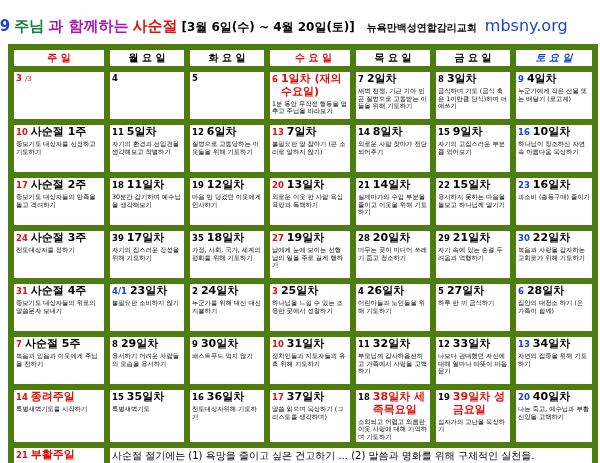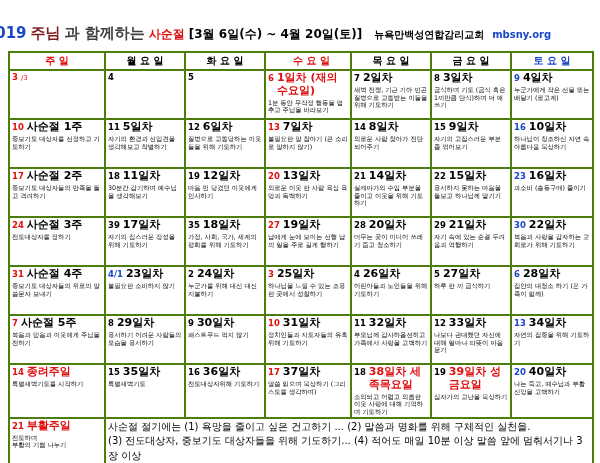--- a/index.html
+++ b/index.html
@@ -1,32 +1,32 @@
 <!DOCTYPE html>
 <html><head>
 <meta charset="utf-8">
 <style>
   html,body{margin:0;padding:0;background:#ffffff;}
   body{width:600px;height:463px;font-family:"DejaVu Sans","Liberation Sans",sans-serif;color:#000;}
   .page{width:536px;height:463px;position:relative;box-sizing:border-box;padding:10px 8px 0 8px;}
 
   .title{display:flex;align-items:baseline;justify-content:center;gap:4px;white-space:nowrap;margin:6px 0 8px 0;}
   .t-year{color:#1a46c8;font-weight:bold;font-size:15px;}
-  .t-a{color:#7f1d1d;font-weight:bold;font-size:15px;margin-top:8px;}
-  .t-b{color:#404040;font-weight:bold;font-size:15px;text-align:center;}
-  .t-c{color:#e01010;font-weight:bold;font-size:12px;}
+  .t-a{color:#15803d;font-weight:bold;font-size:15px;}
+  .t-b{color:#a21caf;font-weight:bold;font-size:15px;text-align:center;}
+  .t-c{color:#e01010;font-weight:bold;font-size:15px;}
   .t-d{color:#000;font-weight:bold;font-size:12px;}
   .t-church{color:#000;font-weight:bold;font-size:10px;margin-left:8px;text-align:center;}
-  .t-url{color:#1a46c8;font-weight:bold;font-size:10px;margin-left:4px;}
+  .t-url{color:#1a46c8;font-weight:normal;font-size:16px;margin-left:4px;}
 
   table{border-collapse:collapse;table-layout:fixed;width:584px;}
-  td,th{border:2px solid #4d7c0f;vertical-align:top;padding:1px 2px;font-size:6.5px;line-height:1.18;}
+  td,th{border:6px solid #4d7c0f;vertical-align:top;padding:1px 2px;font-size:6.5px;line-height:1.18;}
   thead th{text-align:center;font-size:10px;font-weight:bold;height:14px;vertical-align:middle;padding:1px 0;}
   .h-sun{color:#e01010;}
-  .h-sat{color:#1a46c8;}
+  .h-sat{color:#1a46c8;font-style:italic;}
   .h-wed{color:#e01010;padding-left:7px;}
   .col-sun{width:96px;}
   .col-mon{width:80px;}
   .col-tue{width:80px;}
   .col-wed{width:86px;}
   .col-thu{width:80px;}
   .col-fri{width:80px;}
   .col-sat{width:82px;}
 
   tbody td{height:45px;}

